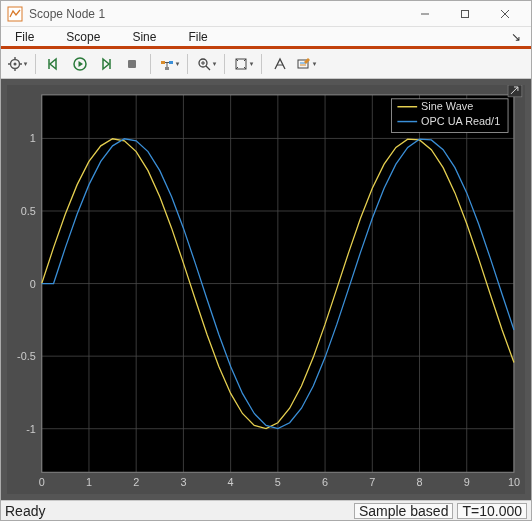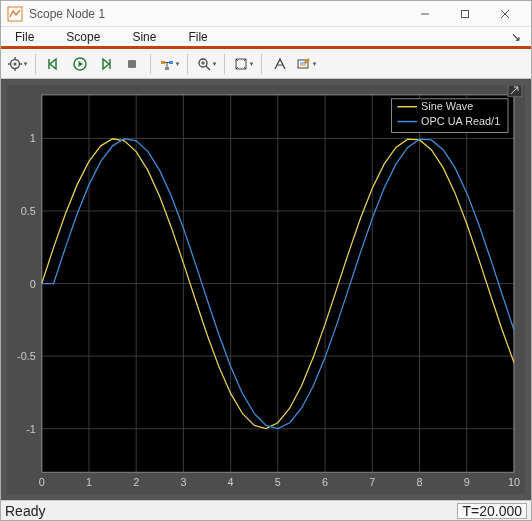--- a/index.html
+++ b/index.html
@@ -288,14 +288,15 @@
         <text x="416" y="40" fill="#ddd" font-size="11">OPC UA Read/1</text>
         <rect x="504" y="0" width="14" height="12" fill="#333" stroke="#888" stroke-width="0.6"></rect>
         <path d="M 507 9 L 514 2 M 510 2 L 514 2 L 514 6" stroke="#ddd" fill="none" stroke-width="1"></path>
       </svg>
   </div>
 </div>
 
 <div class="statusbar">
   <span>Ready</span>
   <span class="spacer"></span>
-  <span class="statusbox">T=20.000</span>
+  <span class="statusbox">Sample based</span>
+  <span class="statusbox">T=10.000</span>
 </div>
 
 </body></html>

